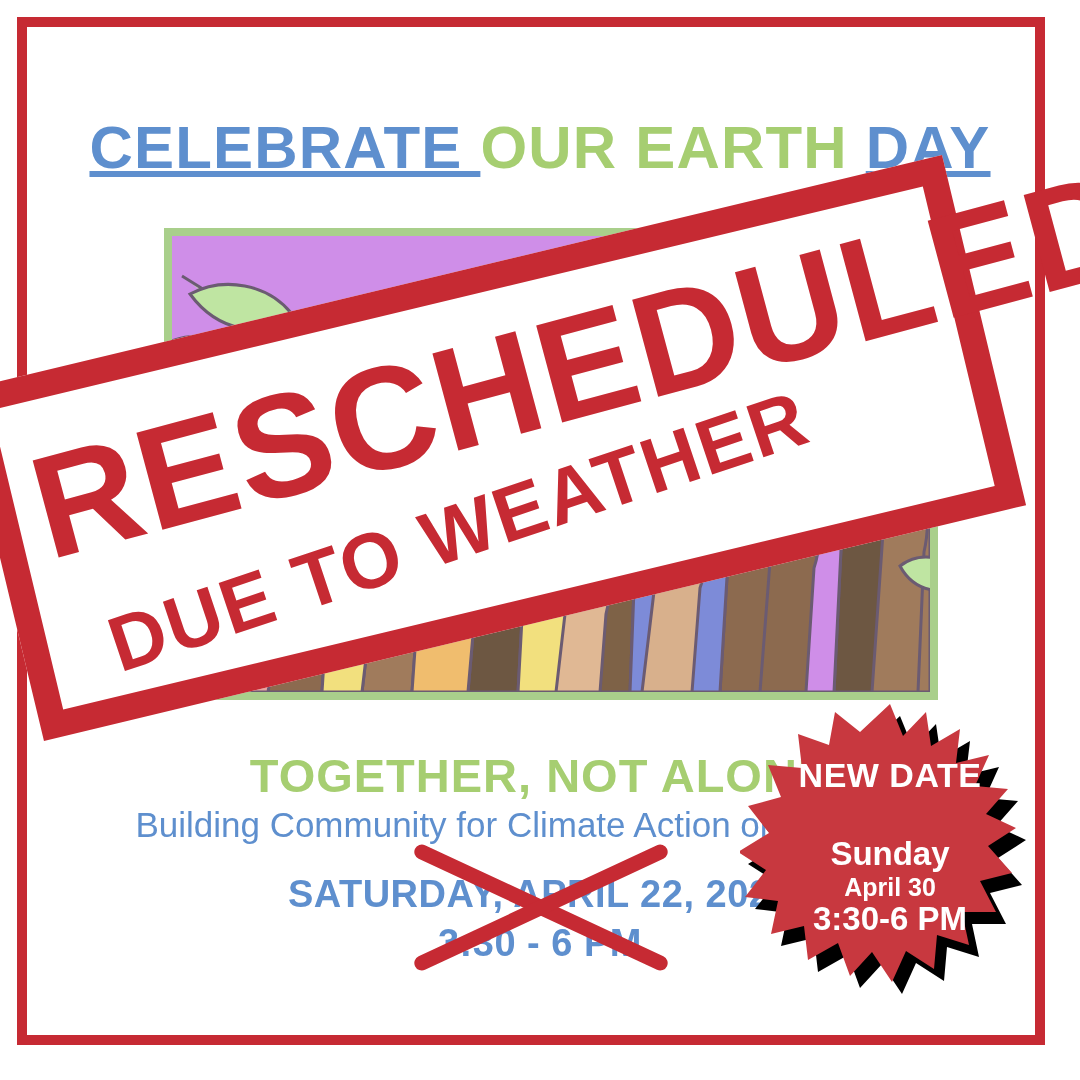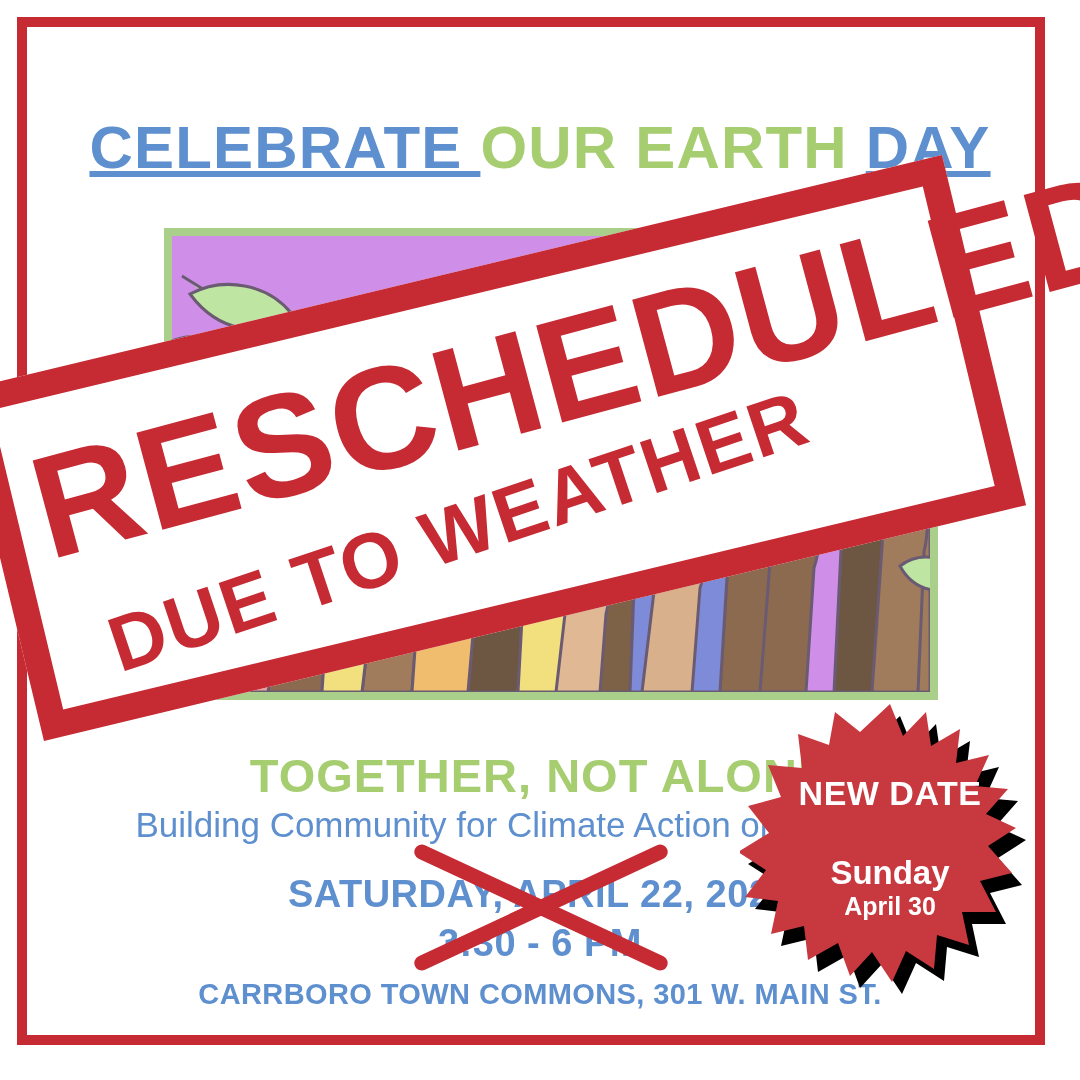--- a/index.html
+++ b/index.html
@@ -161,21 +161,20 @@
         </g>
       </svg>
     </div>
   </div>
 
   <div class="slogan">TOGETHER, NOT ALONE</div>
   <div class="subtitle">Building Community for Climate Action on Earth Day</div>
 
   <div class="olddate1">SATURDAY, APRIL 22, 2023</div>
   <div class="olddate2">3:30 - 6 PM</div>
-  <div class="venue">CARRBORO TOWN COMMONS, 301 W. MAIN ST.</div>
 
   <div class="xmark">
     <span class="a"></span>
     <span class="b"></span>
   </div>
 
   <div class="banner">
     <div class="banner-main">RESCHEDULED</div>
     <div class="banner-sub">DUE TO WEATHER</div>
   </div>
@@ -184,16 +183,17 @@
     <svg viewBox="0 0 300 300">
       <g transform="translate(10,12)">
         <polygon points="150,4 163,36 186,12 191,46 220,29 216,63 249,55 235,86 268,89 246,114 276,128 248,146 272,173 240,181 256,212 222,212 229,245 197,235 194,269 166,251 152,282 132,252 110,276 98,243 68,260 64,226 31,234 38,201 5,197 26,170 -2,152 29,133 8,106 41,97 28,65 62,68 58,34 89,45 95,12 120,32" fill="#000000"></polygon>
       </g>
       <polygon points="150,4 163,36 186,12 191,46 220,29 216,63 249,55 235,86 268,89 246,114 276,128 248,146 272,173 240,181 256,212 222,212 229,245 197,235 194,269 166,251 152,282 132,252 110,276 98,243 68,260 64,226 31,234 38,201 5,197 26,170 -2,152 29,133 8,106 41,97 28,65 62,68 58,34 89,45 95,12 120,32" fill="#c8383f"></polygon>
     </svg>
     <div class="burst-text">
       <div class="l1">NEW DATE</div>
       <div class="l2">Sunday</div>
       <div class="l3">April 30</div>
+      <div class="l4">3:30-6 PM</div>
     </div>
   </div>
 
 </div>
 
 </body></html>

